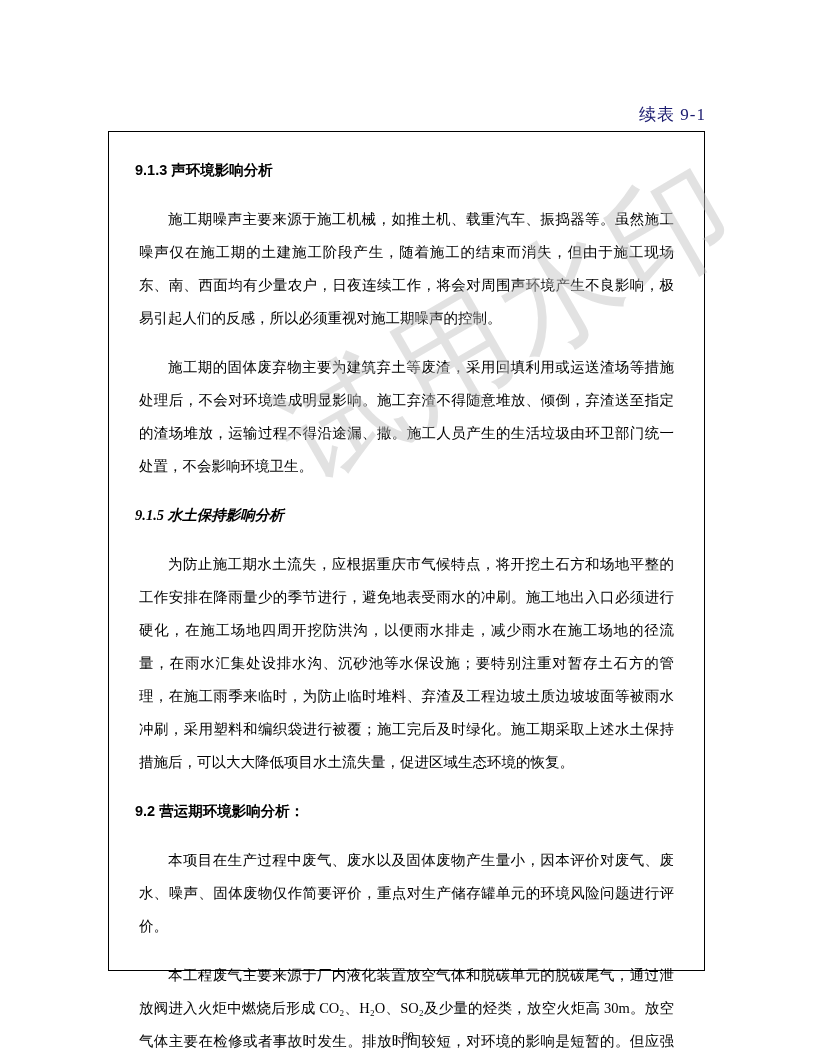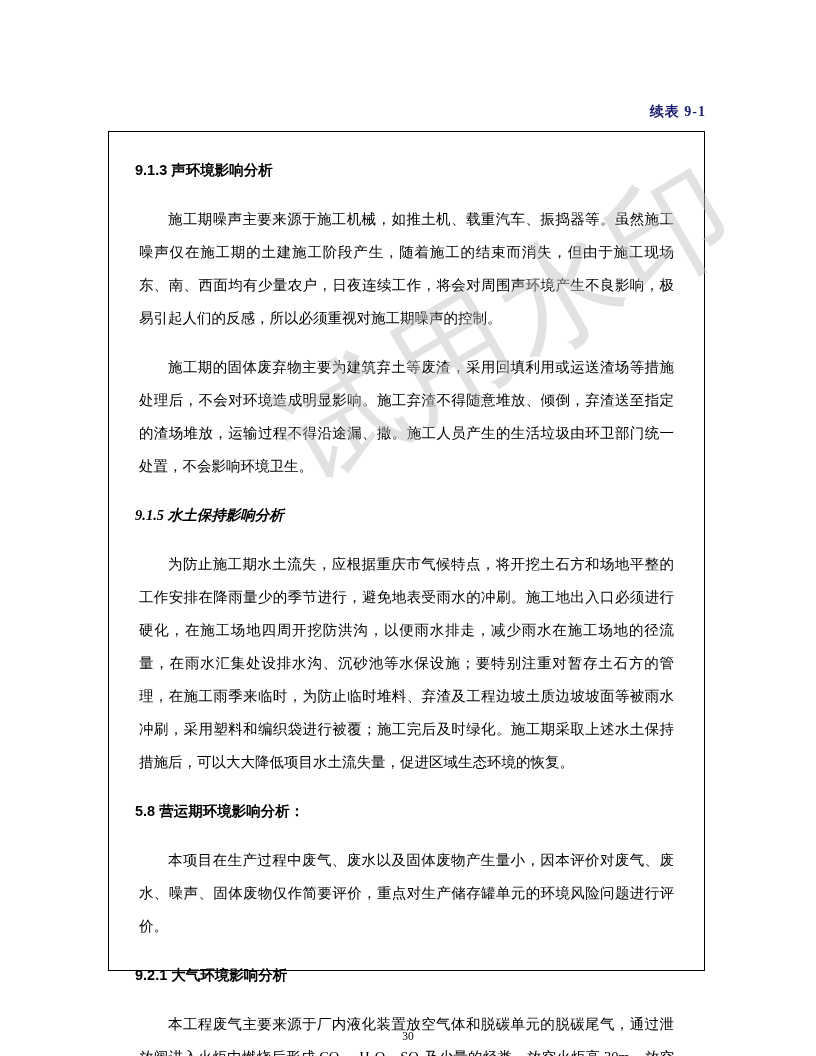--- a/index.html
+++ b/index.html
@@ -12,25 +12,24 @@
     width: 816px;
     height: 1056px;
     background: #ffffff;
     font-family: "Liberation Serif", "DejaVu Serif", serif;
     overflow: hidden;
   }
   .continued-table-label {
     position: absolute;
     top: 103px;
     right: 110px;
-    font-size: 14px;
+    font-size: 17px;
     color: #1a1a6e;
     font-family: "Liberation Serif", serif;
     letter-spacing: 1px;
-    font-weight: bold;
   }
   .doc-frame {
     position: absolute;
     left: 108px;
     top: 131px;
     width: 597px;
     height: 840px;
     border: 1px solid #000000;
     box-sizing: border-box;
     padding: 10px 14px 0 14px;
@@ -105,24 +104,23 @@
   <div class="doc-frame">
 
     <div class="heading">9.1.3 声环境影响分析</div>
     <p class="body-text para">施工期噪声主要来源于施工机械，如推土机、载重汽车、振捣器等。虽然施工噪声仅在施工期的土建施工阶段产生，随着施工的结束而消失，但由于施工现场东、南、西面均有少量农户，日夜连续工作，将会对周围声环境产生不良影响，极易引起人们的反感，所以必须重视对施工期噪声的控制。</p>
 
     <p class="body-text para">施工期的固体废弃物主要为建筑弃土等废渣，采用回填利用或运送渣场等措施处理后，不会对环境造成明显影响。施工弃渣不得随意堆放、倾倒，弃渣送至指定的渣场堆放，运输过程不得沿途漏、撒。施工人员产生的生活垃圾由环卫部门统一处置，不会影响环境卫生。</p>
 
     <div class="heading heading-serifnum">9.1.5 水土保持影响分析</div>
     <p class="body-text para">为防止施工期水土流失，应根据重庆市气候特点，将开挖土石方和场地平整的工作安排在降雨量少的季节进行，避免地表受雨水的冲刷。施工地出入口必须进行硬化，在施工场地四周开挖防洪沟，以便雨水排走，减少雨水在施工场地的径流量，在雨水汇集处设排水沟、沉砂池等水保设施；要特别注重对暂存土石方的管理，在施工雨季来临时，为防止临时堆料、弃渣及工程边坡土质边坡坡面等被雨水冲刷，采用塑料和编织袋进行被覆；施工完后及时绿化。施工期采取上述水土保持措施后，可以大大降低项目水土流失量，促进区域生态环境的恢复。</p>
 
-    <div class="heading">5.8 营运期环境影响分析：</div>
+    <div class="heading">9.2 营运期环境影响分析：</div>
     <p class="body-text para">本项目在生产过程中废气、废水以及固体废物产生量小，因本评价对废气、废水、噪声、固体废物仅作简要评价，重点对生产储存罐单元的环境风险问题进行评价。</p>
 
-    <div class="heading">9.2.1 大气环境影响分析</div>
     <p class="body-text para">本工程废气主要来源于厂内液化装置放空气体和脱碳单元的脱碳尾气，通过泄放阀进入火炬中燃烧后形成 CO₂、H₂O、SO₂及少量的烃类，放空火炬高 30m。放空气体主要在检修或者事故时发生。排放时间较短，对环境的影响是短暂的。但应强管理和维护，避</p>
 
   </div>
 
   <div class="watermark">试用水印</div>
 
   <div class="page-number">30</div>
 
 
 </div>

